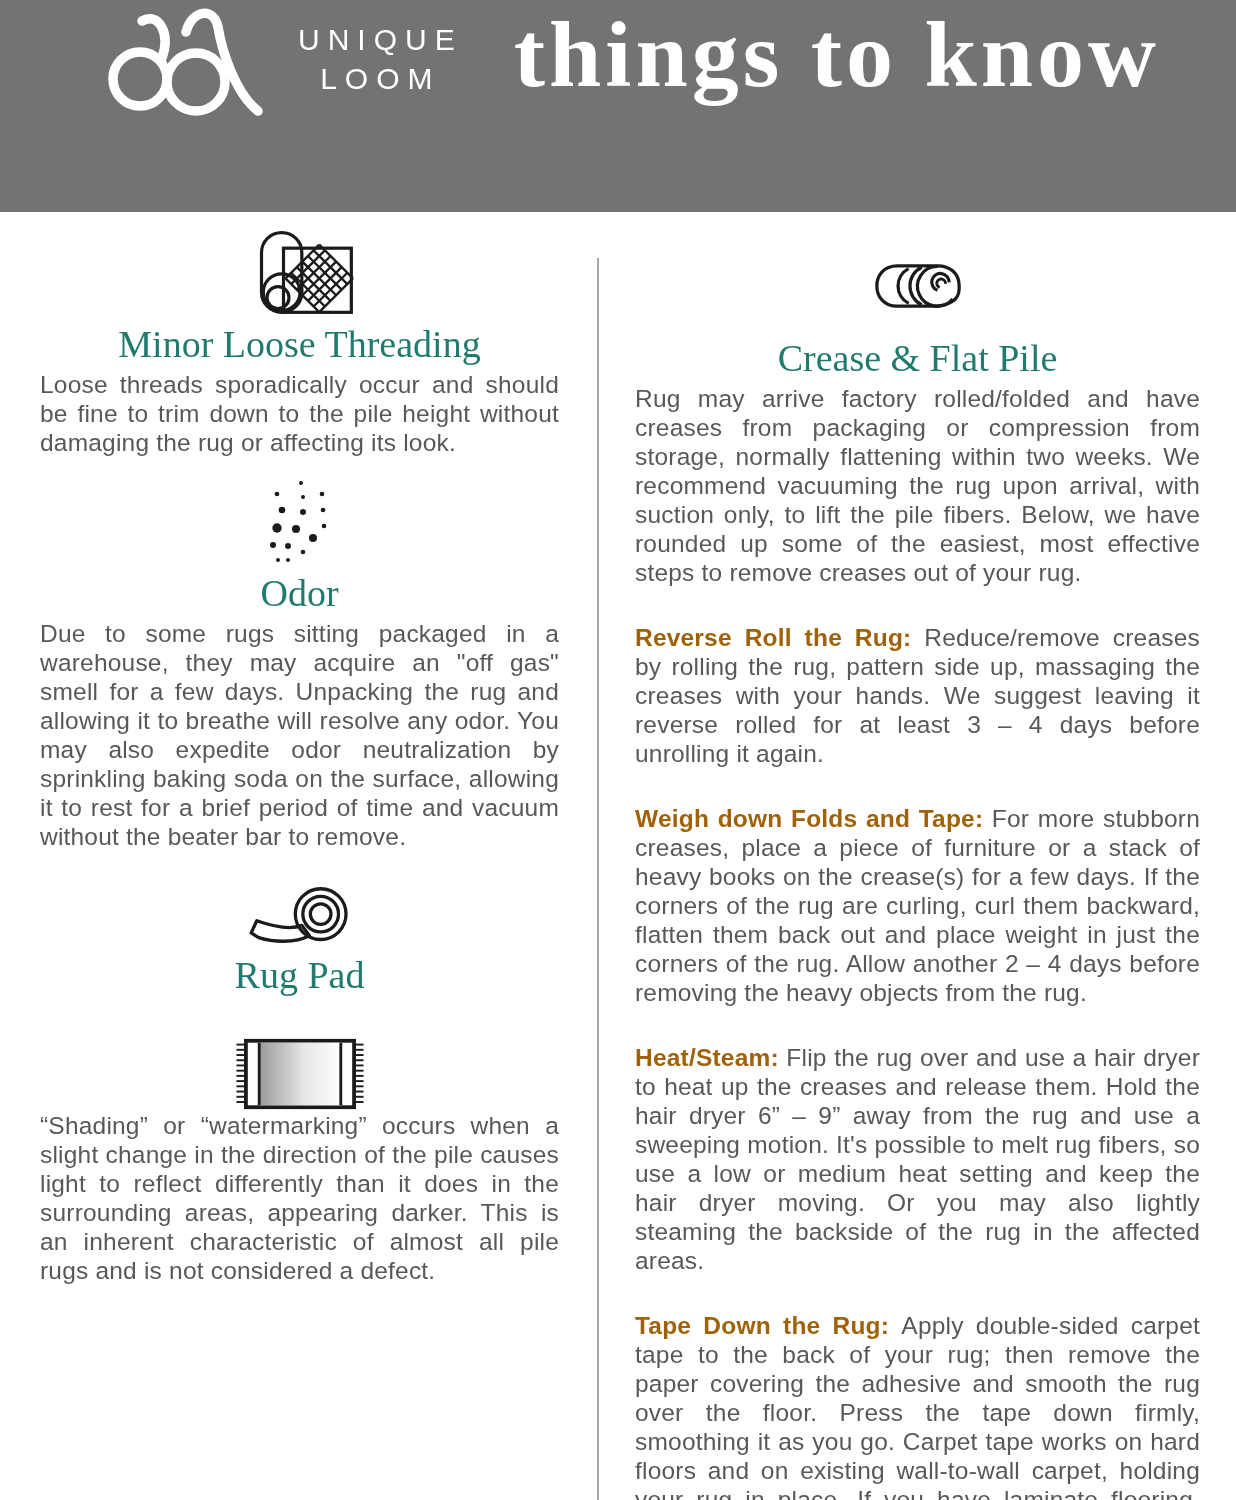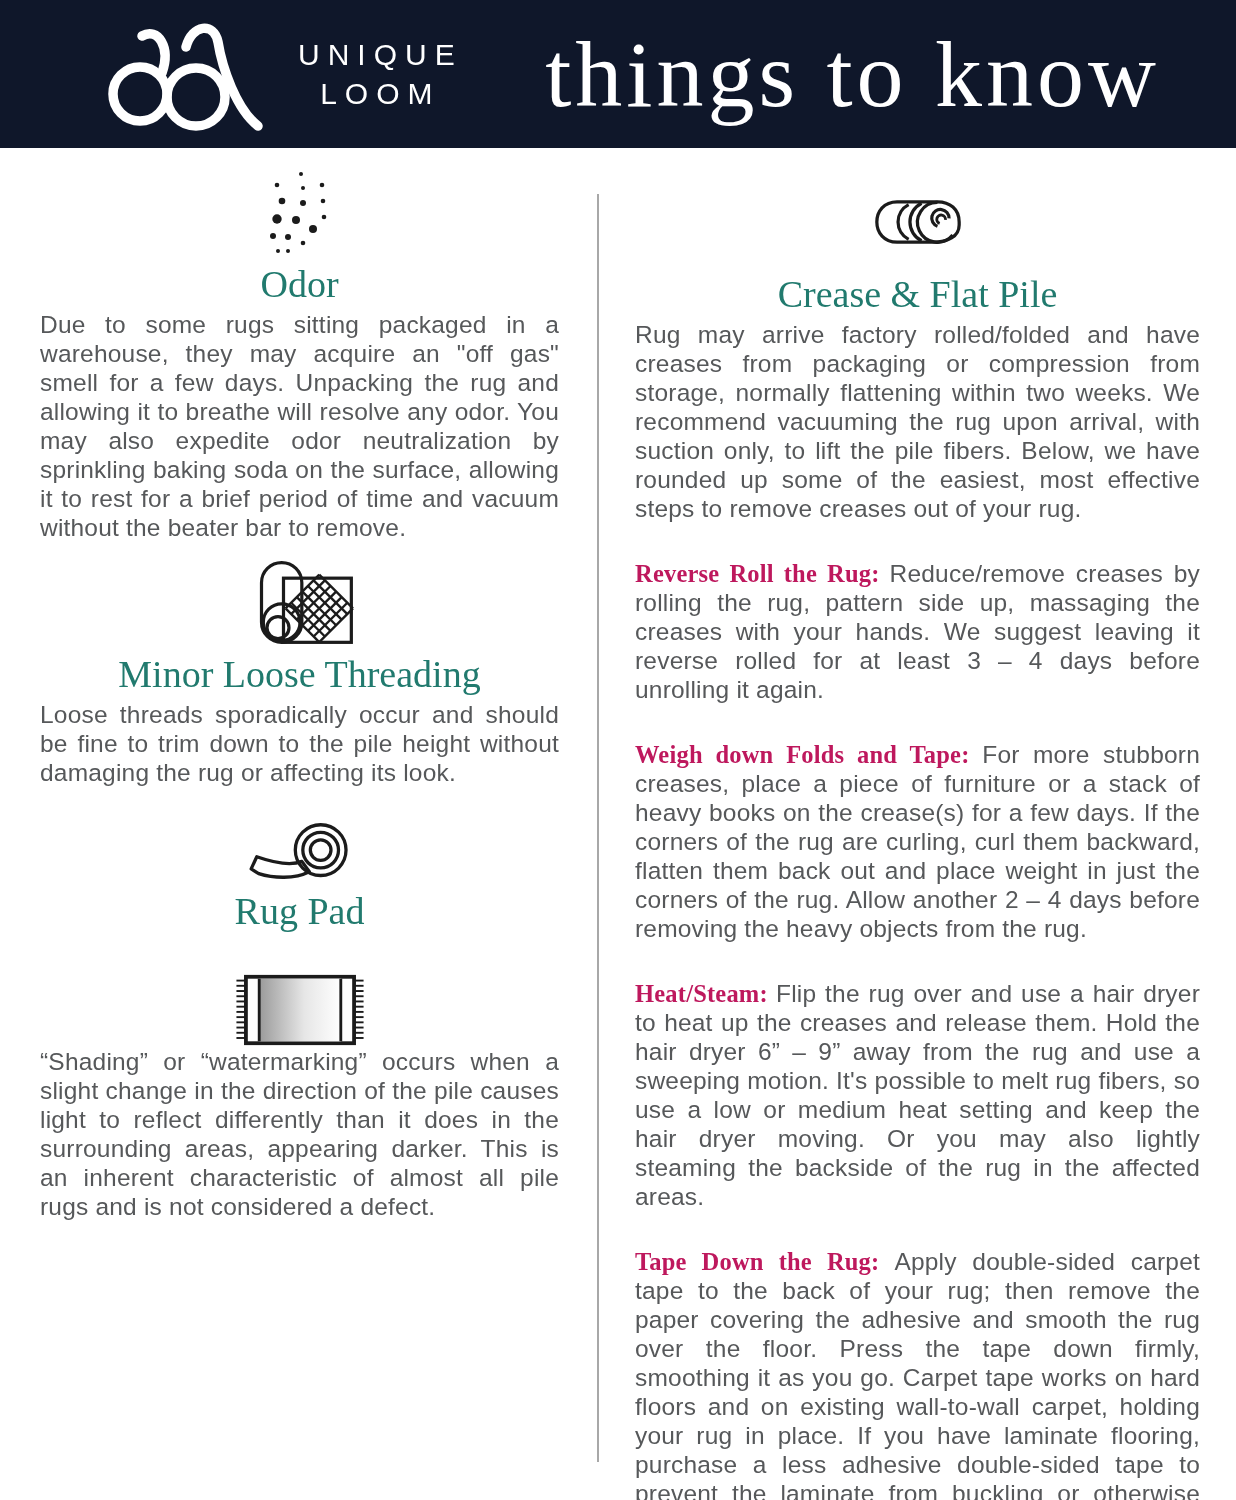--- a/index.html
+++ b/index.html
@@ -1,27 +1,27 @@
 <!DOCTYPE html>
 <html><head>
 <meta charset="utf-8">
 <style>
   html,body{margin:0;padding:0;background:#ffffff;}
   .page{position:relative;width:1236px;height:1500px;background:#ffffff;overflow:hidden;
         font-family:"Liberation Sans",sans-serif;}
 
   
-  .header{height:148px;background:#0f172a;display:flex;align-items:center;
+  .header{height:212px;background:#737373;display:flex;align-items:flex-start;
           padding:0 48px 0 100px;box-sizing:border-box;}
   .logo-group{display:flex;align-items:center;gap:26px;}
   .brand{color:#ffffff;font-size:30px;letter-spacing:8px;line-height:1.3;text-align:center;
          font-weight:400;}
   .page-title{color:#ffffff;font-family:"Liberation Serif",serif;font-size:94px;
               letter-spacing:4px;margin-left:auto;margin-right:28px;white-space:nowrap;
-              font-weight:400;}
+              font-weight:700;}
 
   
   .columns{position:relative;display:flex;height:1314px;}
   .v-divider{position:absolute;left:597px;top:46px;bottom:0;width:2px;background:#a8a8a8;}
   .col-left{width:597px;box-sizing:border-box;padding:0 38px 0 40px;}
   .col-right{flex:1;box-sizing:border-box;padding:0 36px 16px 38px;}
 
   .section{text-align:center;}
   .icon-box{display:flex;justify-content:center;}
   h2.sec-heading{font-family:"Liberation Serif",serif;font-weight:400;color:#217a6e;
@@ -31,21 +31,21 @@
 
   .mt-odor-icon{margin-top:22px;height:86px;}
   .mt-thread-icon{margin-top:16px;height:88px;}
   .mt-pad-icon{margin-top:34px;height:62px;}
   .mt-shade-icon{margin-top:40px;height:74px;}
 
   .mt-crease-icon{margin-top:48px;height:52px;}
   .col-right h2.sec-heading{margin-top:24px;}
   p.tip{ text-align:justify;font-size:24.5px;line-height:29px;color:#56585a;
       margin:36px 0 0;letter-spacing:.2px;}
-  p.tip b{color:#be185d;font-weight:bold;font-family:Liberation Serif, serif;}
+  p.tip b{color:#a16207;font-weight:bold;}
   .icon-stroke{stroke:#1b1b1b;fill:none;stroke-width:3.5;}
 </style>
 </head>
 <body>
 
 <div class="page">
 
   <div class="header">
     <div class="logo-group">
       <svg width="172" height="118" viewBox="0 0 172 118" aria-hidden="true">
@@ -61,47 +61,20 @@
         <div>LOOM</div>
       </div>
     </div>
     <div class="page-title">things to know</div>
   </div>
 
   <div class="columns">
     <div class="v-divider"></div>
 
     <div class="col-left">
-
-      <div class="section">
-        <div class="icon-box mt-odor-icon">
-          <svg width="60" height="86" viewBox="0 0 60 86" aria-hidden="true">
-            <g fill="#1b1b1b">
-              <circle cx="31" cy="4" r="2"></circle>
-                <circle cx="7" cy="15" r="2.3"></circle>
-              <circle cx="33" cy="18" r="2"></circle>
-                <circle cx="52" cy="15" r="2.3"></circle>
-              <circle cx="12" cy="31" r="3.3"></circle>
-                <circle cx="33" cy="33" r="3"></circle>
-              <circle cx="53" cy="31" r="2.3"></circle>
-                <circle cx="7" cy="49" r="4.7"></circle>
-              <circle cx="26" cy="50" r="4"></circle>
-                <circle cx="54" cy="47" r="2.3"></circle>
-              <circle cx="43" cy="59" r="4"></circle>
-                <circle cx="3" cy="66" r="3"></circle>
-              <circle cx="18" cy="67" r="3"></circle>
-                <circle cx="33" cy="73" r="2.3"></circle>
-              <circle cx="8" cy="81" r="2"></circle>
-                <circle cx="18" cy="81" r="2"></circle>
-            </g>
-          </svg>
-        </div>
-        <h2 class="sec-heading">Odor</h2>
-        <p class="sec-body">Due to some rugs sitting packaged in a warehouse, they may acquire an "off gas" smell for a few days. Unpacking the rug and allowing it to breathe will resolve any odor. You may also expedite odor neutralization by sprinkling baking soda on the surface, allowing it to rest for a brief period of time and vacuum without the beater bar to remove.</p>
-      </div>
 
       <div class="section">
         <div class="icon-box mt-thread-icon">
           <svg width="112" height="88" viewBox="0 0 120 96" aria-hidden="true">
             <rect x="42" y="22" width="74" height="70" fill="#ffffff" class="icon-stroke"></rect>
             <g transform="translate(81,55) rotate(45)" stroke="#1b1b1b" stroke-width="2.6">
               <g>
                 <line x1="-26" y1="-26" x2="-26" y2="26"></line>
                   <line x1="-17.3" y1="-26" x2="-17.3" y2="26"></line>
                 <line x1="-8.6" y1="-26" x2="-8.6" y2="26"></line>
@@ -118,20 +91,47 @@
                 <line y1="26" x1="-26" y2="26" x2="26"></line>
               </g>
             </g>
             <rect x="18" y="5" width="44" height="87" rx="22" fill="#ffffff" class="icon-stroke"></rect>
             <circle cx="40" cy="70" r="20" fill="#ffffff" class="icon-stroke"></circle>
             <circle cx="36" cy="76" r="12" fill="#ffffff" class="icon-stroke"></circle>
           </svg>
         </div>
         <h2 class="sec-heading">Minor Loose Threading</h2>
         <p class="sec-body">Loose threads sporadically occur and should be fine to trim down to the pile height without damaging the rug or affecting its look.</p>
+      </div>
+
+      <div class="section">
+        <div class="icon-box mt-odor-icon">
+          <svg width="60" height="86" viewBox="0 0 60 86" aria-hidden="true">
+            <g fill="#1b1b1b">
+              <circle cx="31" cy="4" r="2"></circle>
+                <circle cx="7" cy="15" r="2.3"></circle>
+              <circle cx="33" cy="18" r="2"></circle>
+                <circle cx="52" cy="15" r="2.3"></circle>
+              <circle cx="12" cy="31" r="3.3"></circle>
+                <circle cx="33" cy="33" r="3"></circle>
+              <circle cx="53" cy="31" r="2.3"></circle>
+                <circle cx="7" cy="49" r="4.7"></circle>
+              <circle cx="26" cy="50" r="4"></circle>
+                <circle cx="54" cy="47" r="2.3"></circle>
+              <circle cx="43" cy="59" r="4"></circle>
+                <circle cx="3" cy="66" r="3"></circle>
+              <circle cx="18" cy="67" r="3"></circle>
+                <circle cx="33" cy="73" r="2.3"></circle>
+              <circle cx="8" cy="81" r="2"></circle>
+                <circle cx="18" cy="81" r="2"></circle>
+            </g>
+          </svg>
+        </div>
+        <h2 class="sec-heading">Odor</h2>
+        <p class="sec-body">Due to some rugs sitting packaged in a warehouse, they may acquire an "off gas" smell for a few days. Unpacking the rug and allowing it to breathe will resolve any odor. You may also expedite odor neutralization by sprinkling baking soda on the surface, allowing it to rest for a brief period of time and vacuum without the beater bar to remove.</p>
       </div>
 
       <div class="section">
         <div class="icon-box mt-pad-icon">
           <svg width="110" height="62" viewBox="0 0 112 66" aria-hidden="true">
             <path d="M10,38 C30,45 48,47 58,43 L66,54 C50,62 28,61 12,56 L4,51 Z" fill="#ffffff" class="icon-stroke" stroke-linejoin="round"></path>
             <circle cx="78" cy="31" r="27" fill="#ffffff" class="icon-stroke"></circle>
             <circle cx="78" cy="31" r="19" fill="#ffffff" class="icon-stroke"></circle>
             <circle cx="78" cy="31" r="11" fill="#ffffff" class="icon-stroke"></circle>
           </svg>

